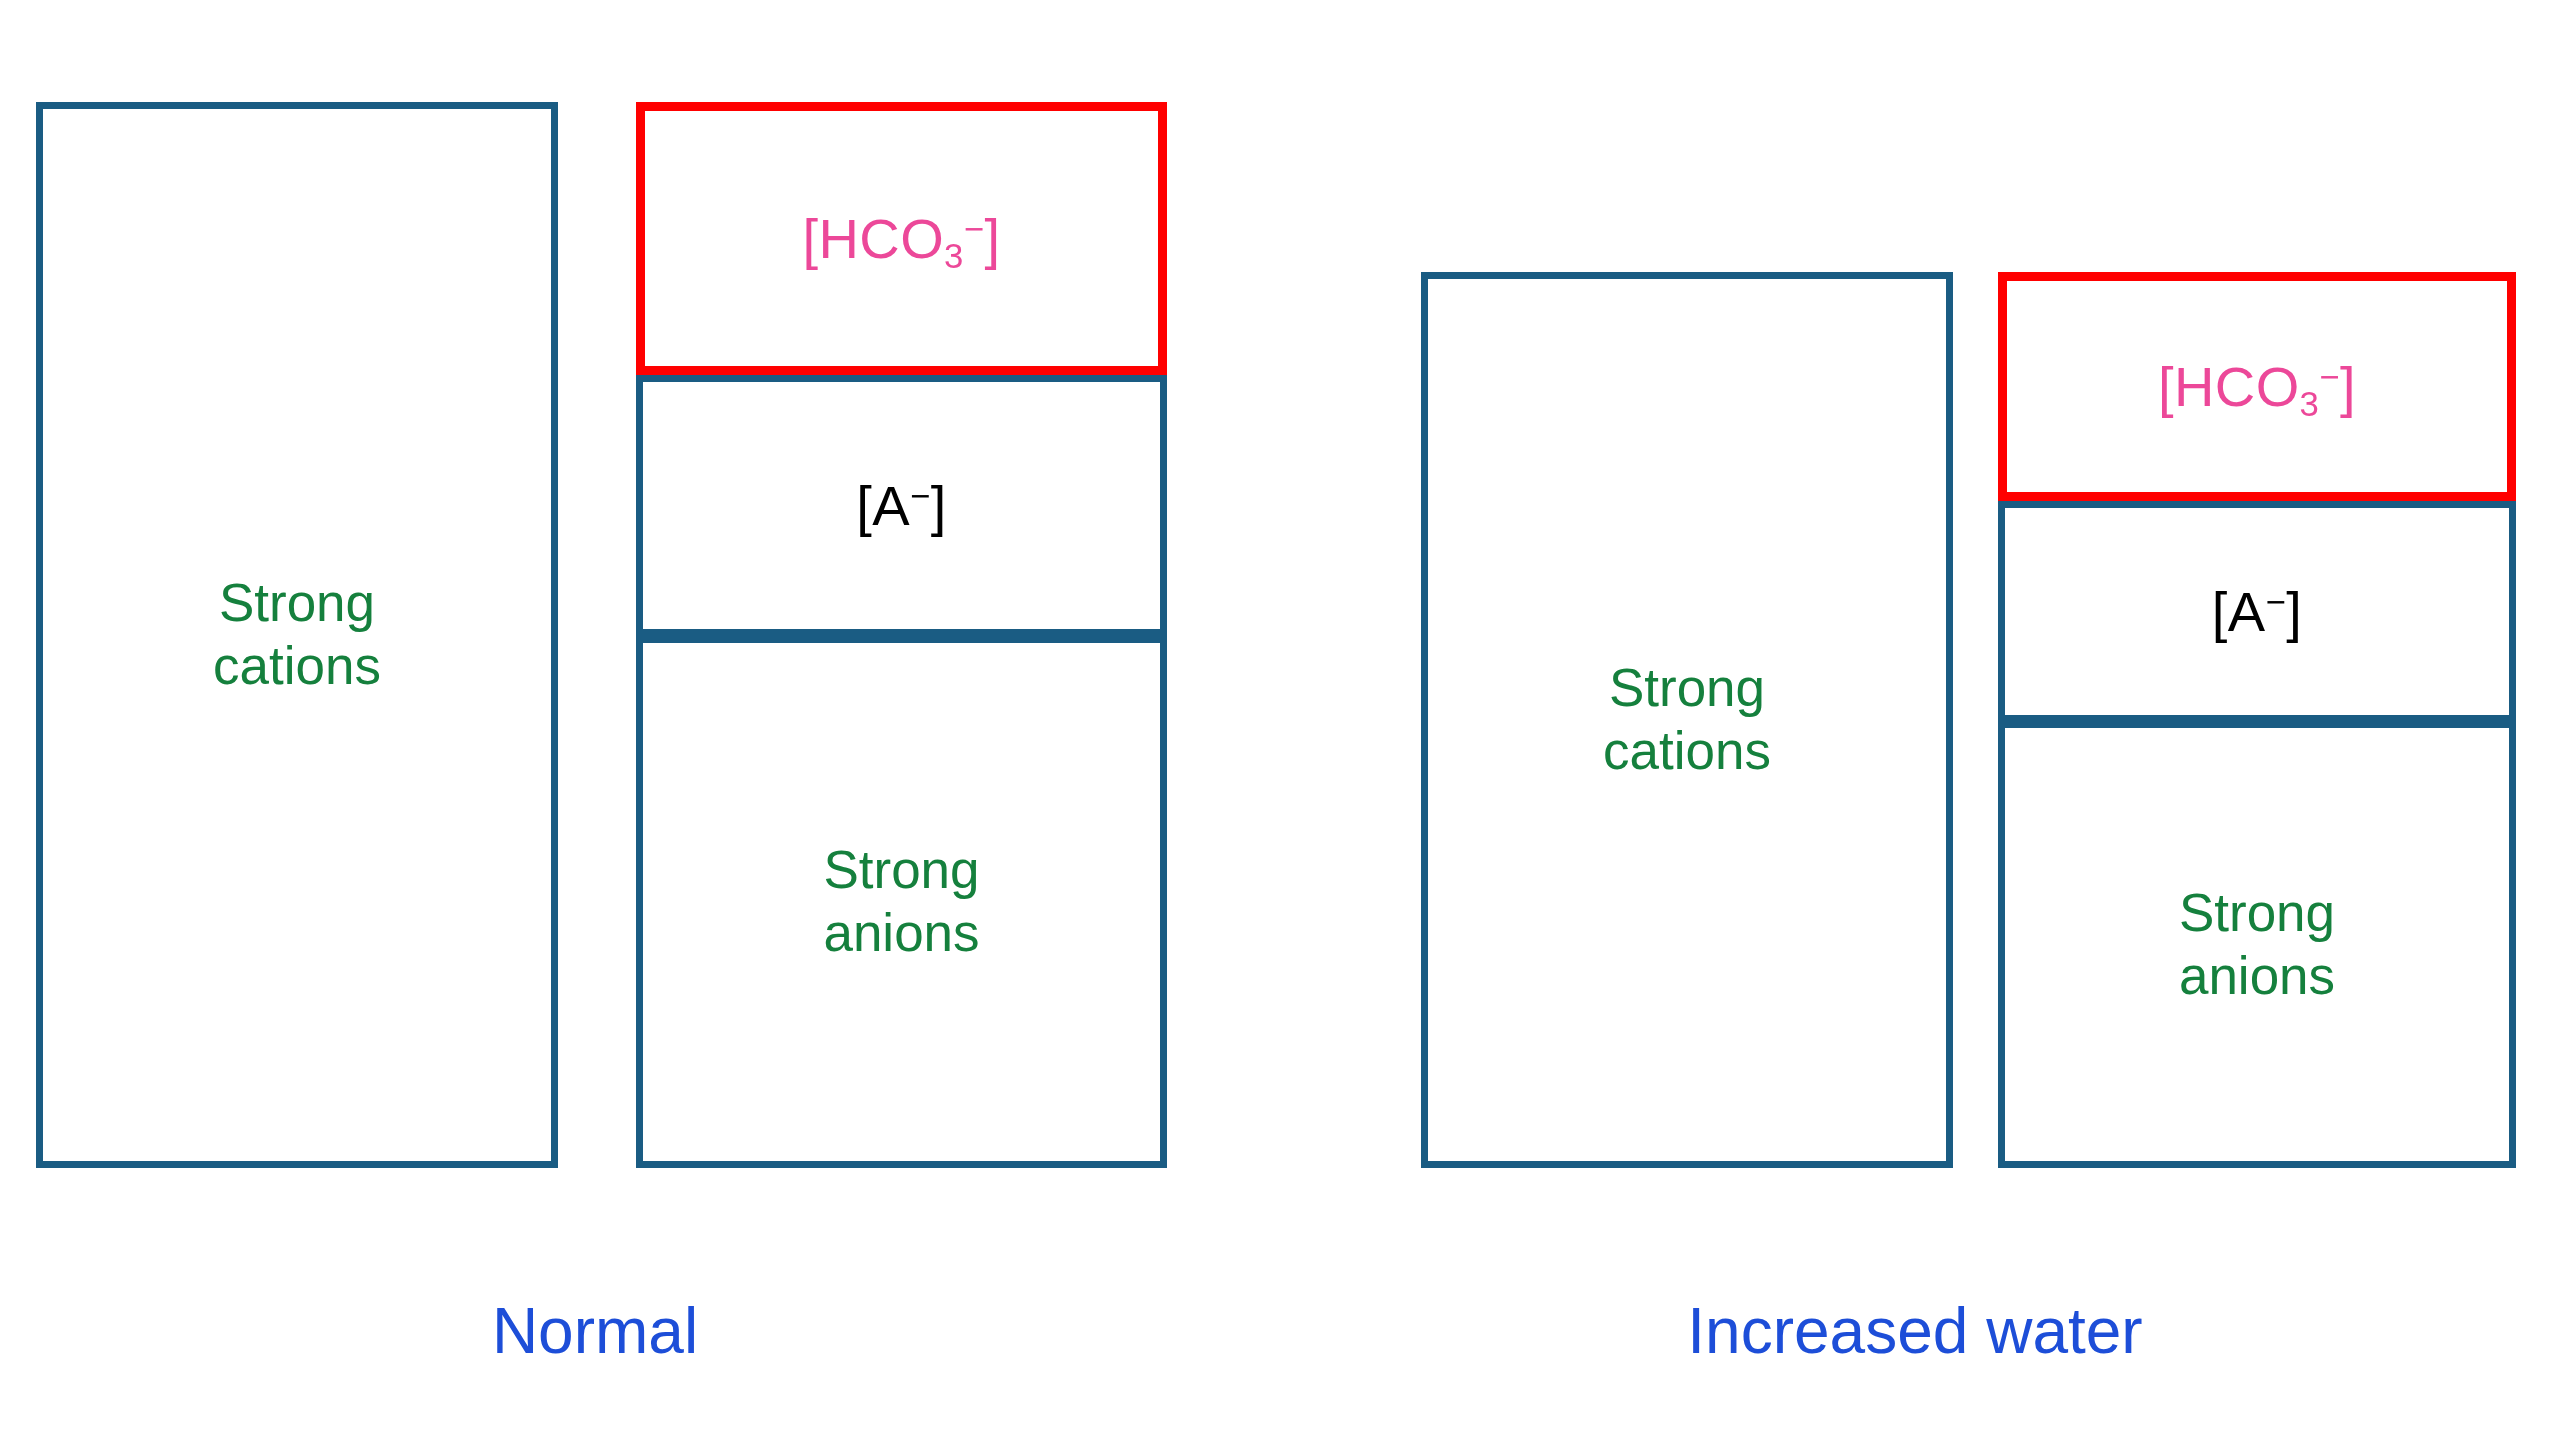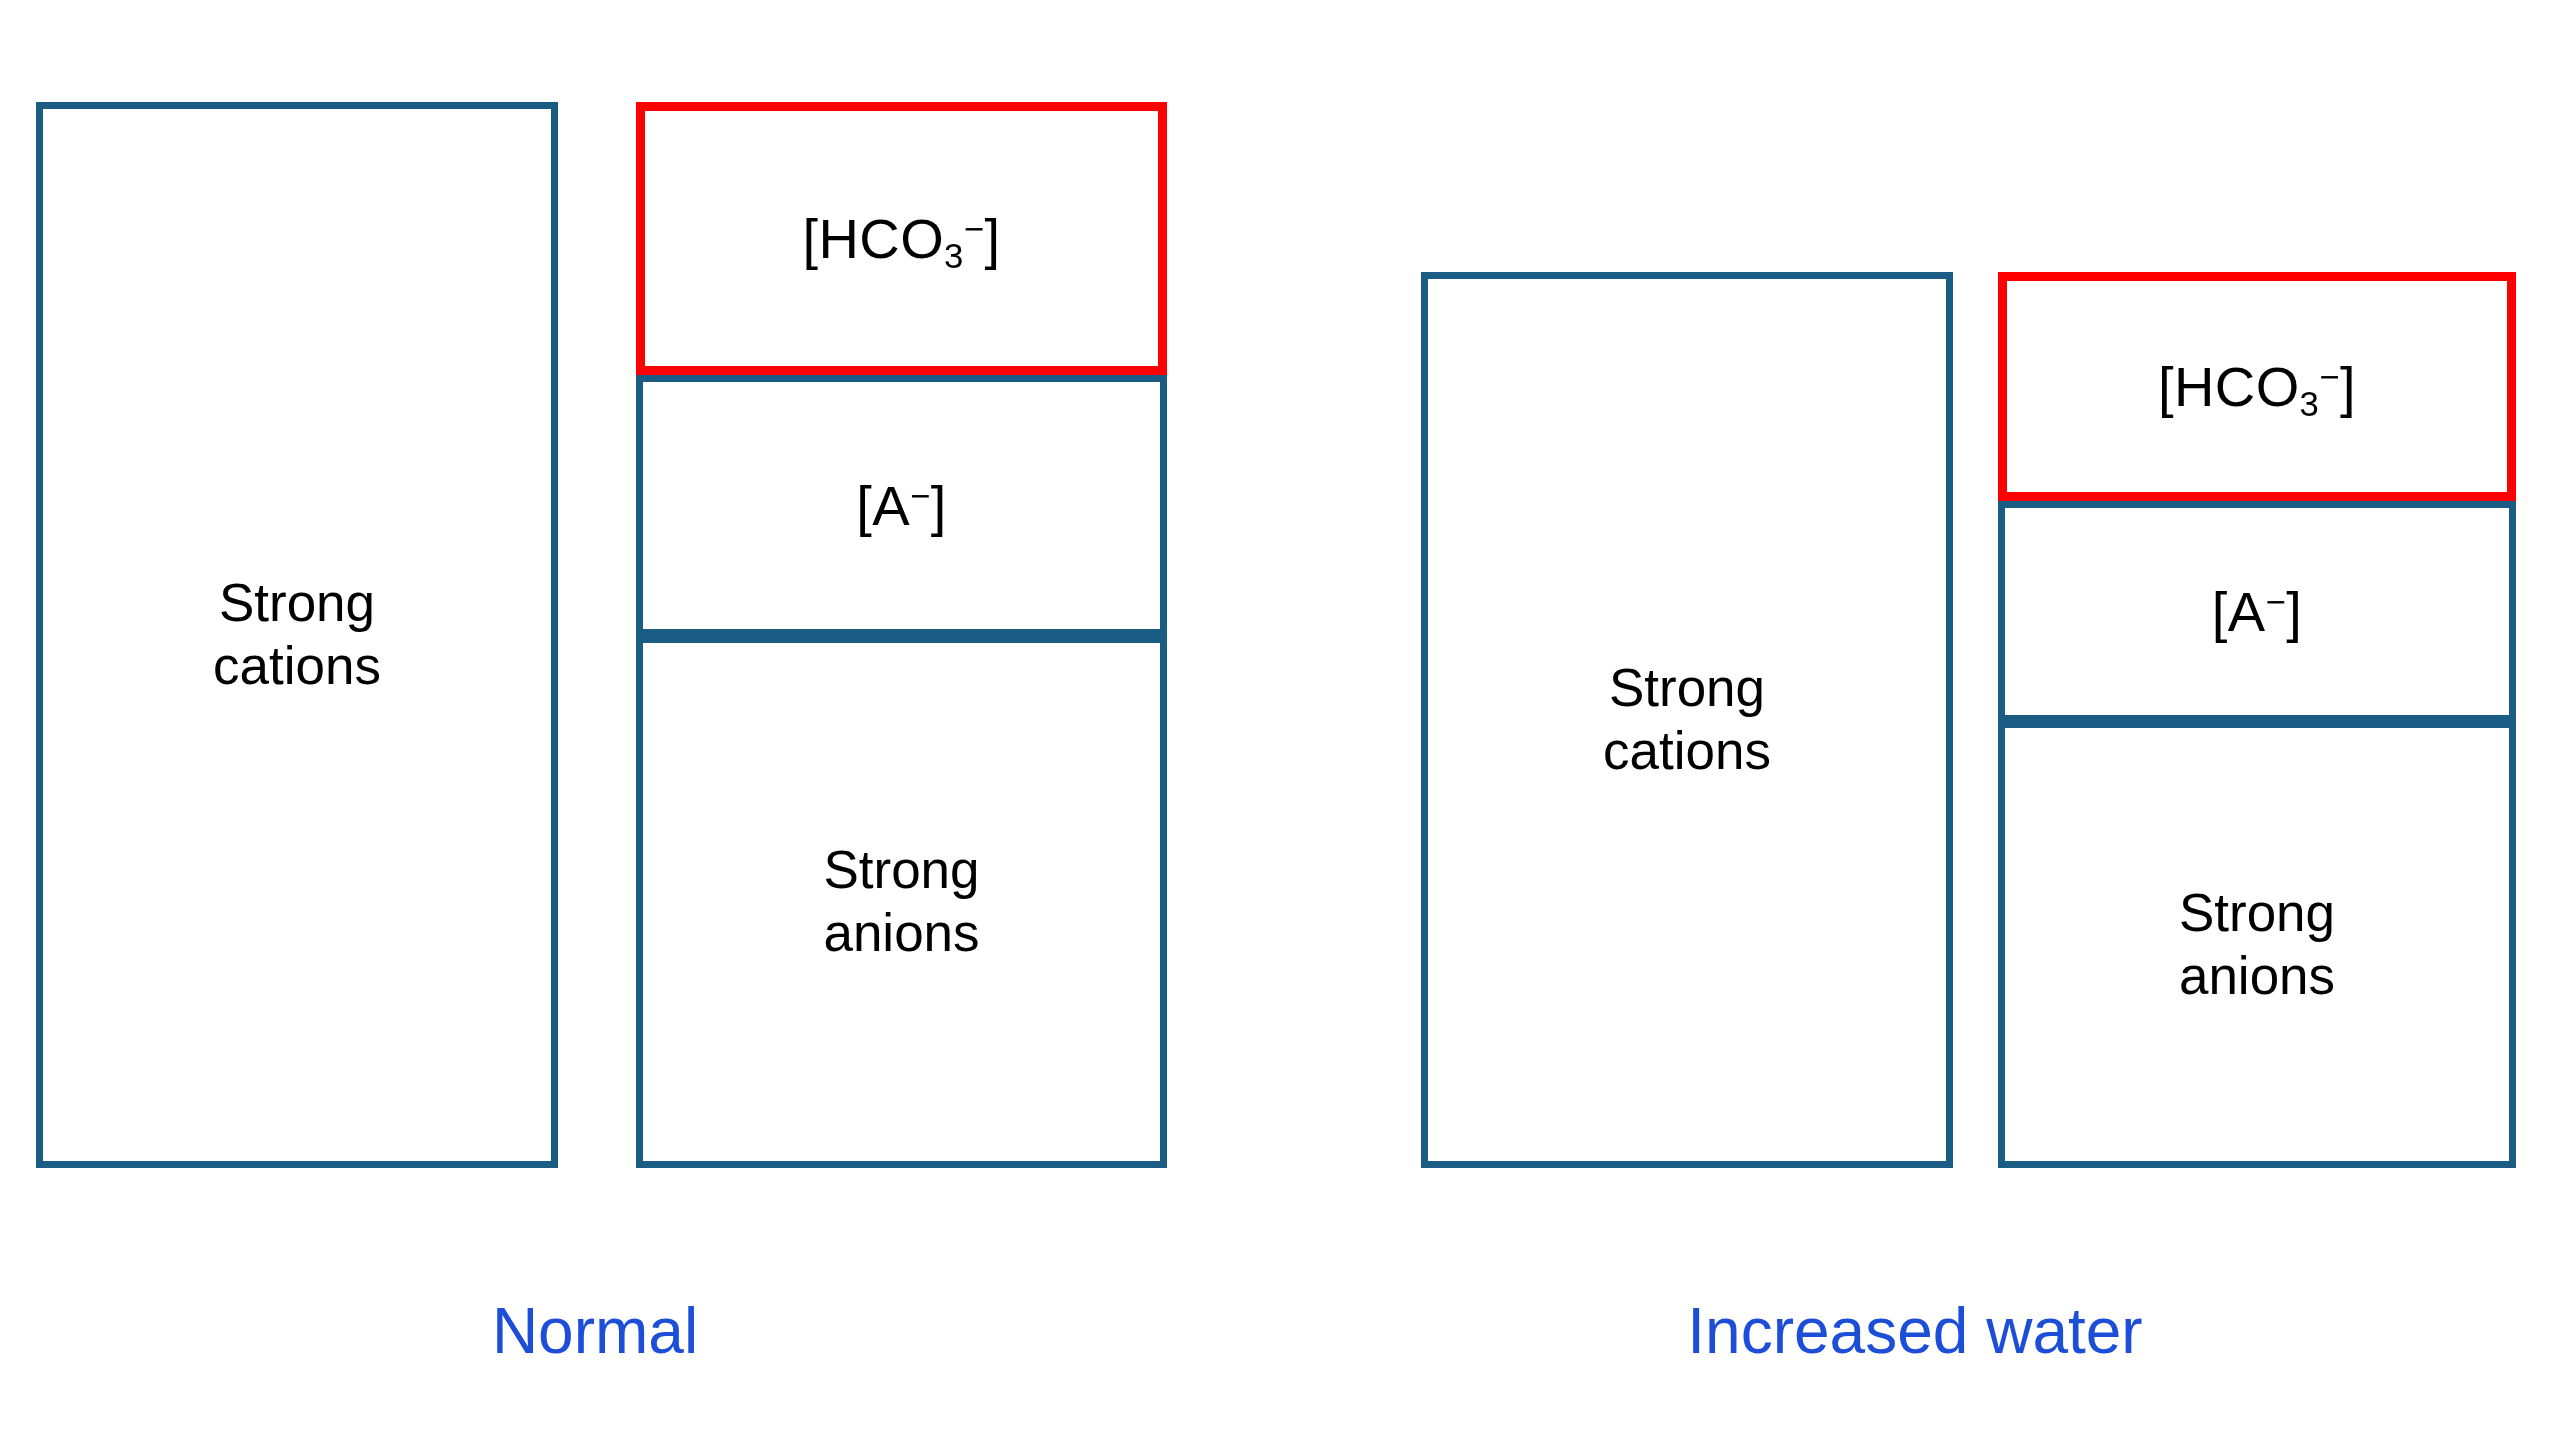--- a/index.html
+++ b/index.html
@@ -61,29 +61,29 @@
   }
 
   
   .bar-label {
     position: absolute;
     box-sizing: border-box;
     display: flex;
     align-items: center;
     justify-content: center;
     text-align: center;
-    color: #000000;
+    color: #15803d;
     font-size: 53px;
     line-height: 1.18;
     white-space: pre-line;
     pointer-events: none;
   }
 
   .lbl-red {
-    color: #000000;
+    color: #ec4899;
   }
 
   .formula {
     font-size: 56px;
     line-height: 1;
     letter-spacing: 0.4px;
     white-space: nowrap;
   }
   .formula sub {
     font-size: 0.62em;

